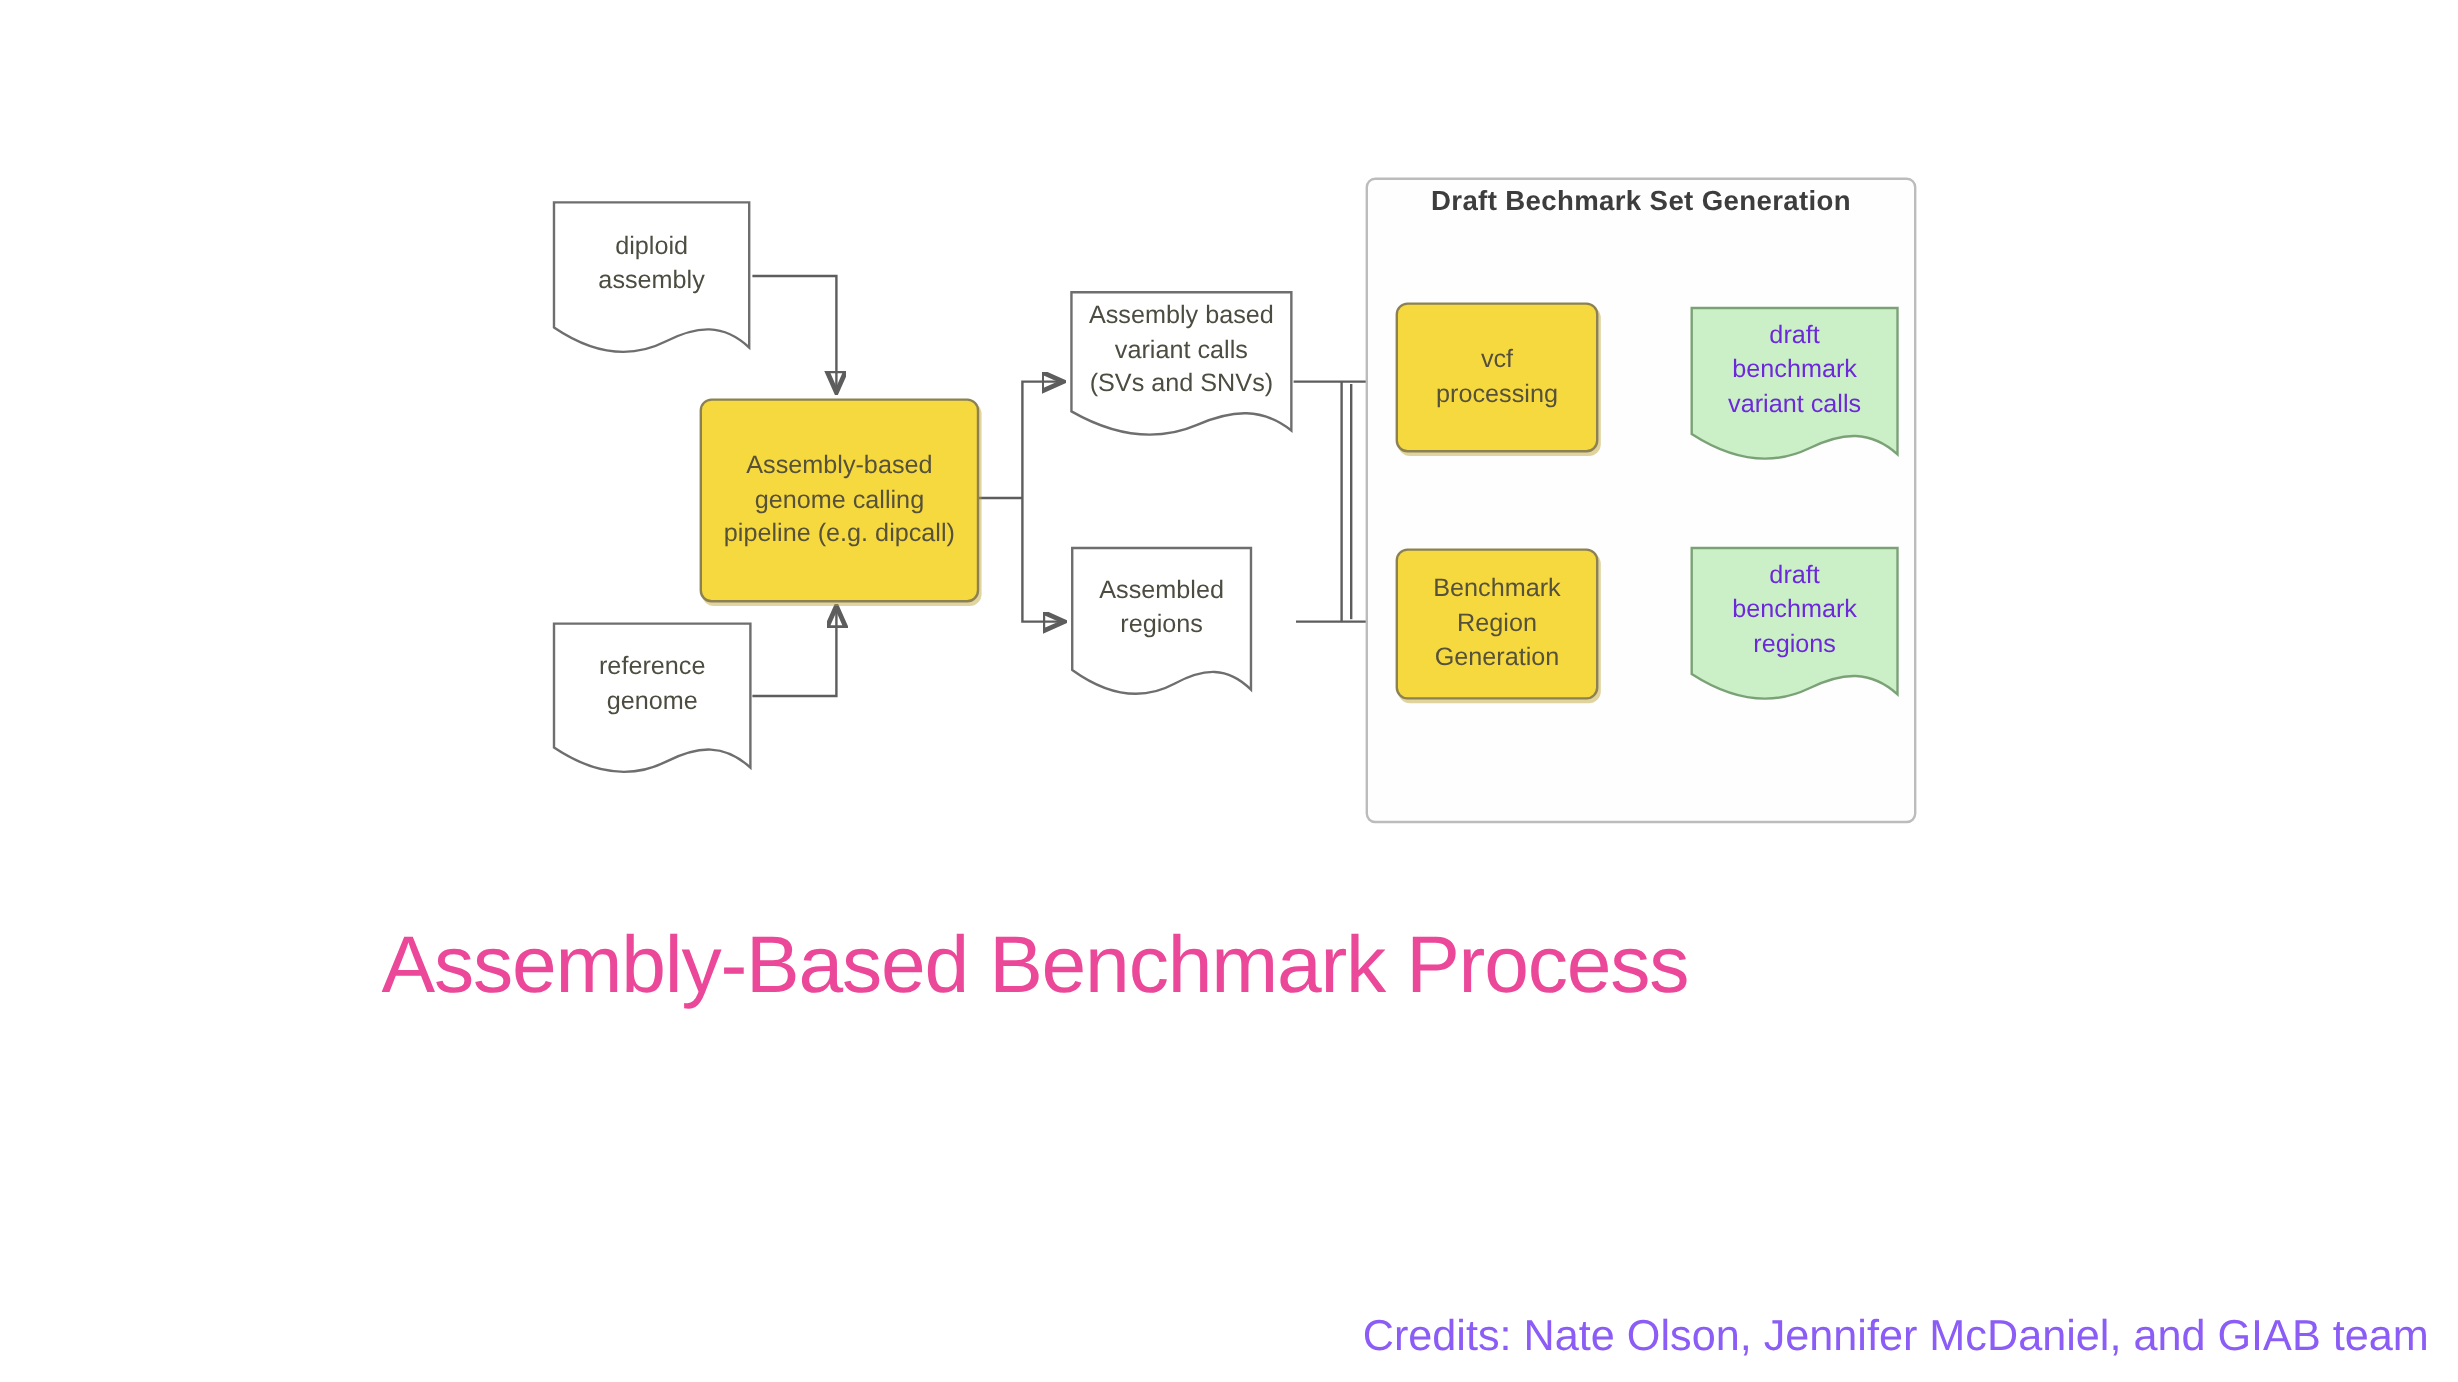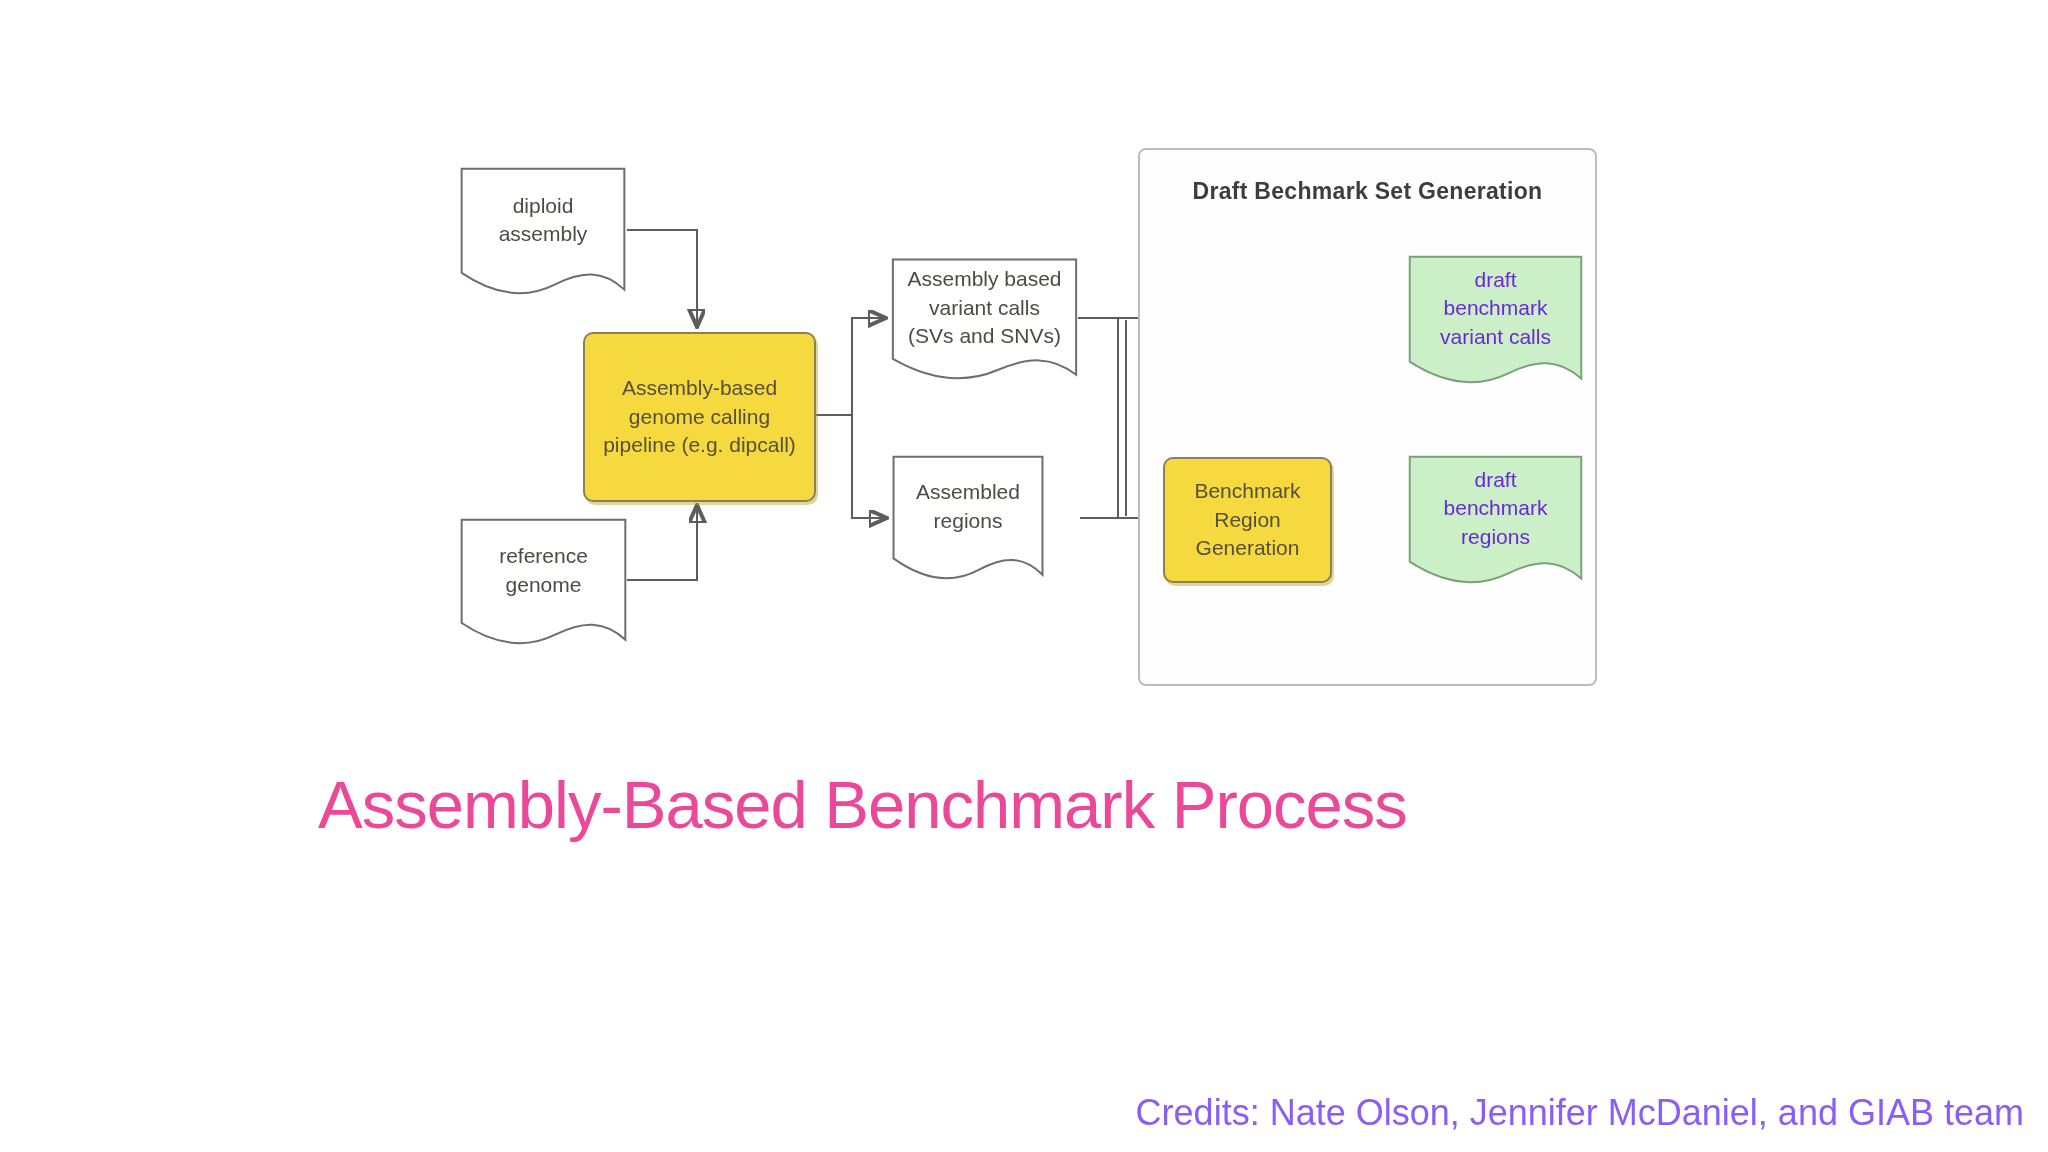--- a/index.html
+++ b/index.html
@@ -11,21 +11,21 @@
   
   .wires { position:absolute; left:0; top:0; width:2048px; height:1152px; pointer-events:none; }
   .wires path { fill:none; stroke:#5d5d5d; stroke-width:2; }
 
   
   .group-box {
     position:absolute; left:1138px; top:148px; width:455px; height:534px;
     border:2px solid #bcbcbc; border-radius:8px; background:#fefefe;
   }
   .group-title {
-    position:absolute; left:0; right:0; top:28px; text-align:center;
+    position:absolute; left:0; right:0; top:4px; text-align:center;
     font-weight:bold; font-size:23px; color:#3d3d3d; letter-spacing:.3px;
     white-space:pre-line;
   }
 
   
   .node { position:absolute; }
   .node .label {
     position:absolute; left:0; top:0; right:0; bottom:0;
     display:flex; align-items:center; justify-content:center;
     text-align:center; white-space:pre-line;
@@ -96,37 +96,41 @@
     <span class="label">reference
 genome</span>
   </div>
 
   <div class="node proc" style="left:583px;top:332px;width:229px;height:166px">
     <span class="label">Assembly-based
 genome calling
 pipeline (e.g. dipcall)</span>
   </div>
 
-  <div class="node doc" style="left:891px;top:258px;width:187px;height:120px">
+  <div class="node doc" style="left:891px;top:242px;width:187px;height:120px">
     <svg viewBox="0 0 200 150" preserveAspectRatio="none">
       <path vector-effect="non-scaling-stroke" d="M2 2 H198 V146 C172 122 146 124 114 140 C82 156 44 154 2 126 Z"></path>
     </svg>
     <span class="label">Assembly based
 variant calls
 (SVs and SNVs)</span>
   </div>
 
   <div class="node doc" style="left:892px;top:455px;width:152px;height:123px">
     <svg viewBox="0 0 200 150" preserveAspectRatio="none">
       <path vector-effect="non-scaling-stroke" d="M2 2 H198 V146 C172 122 146 124 114 140 C82 156 44 154 2 126 Z"></path>
     </svg>
     <span class="label">Assembled
 regions</span>
   </div>
 
+  <div class="node proc" style="left:1163px;top:252px;width:165px;height:121px">
+    <span class="label">vcf
+processing</span>
+  </div>
 
   <div class="node proc" style="left:1163px;top:457px;width:165px;height:122px">
     <span class="label">Benchmark
 Region
 Generation</span>
   </div>
 
   <div class="node doc green" style="left:1408px;top:255px;width:175px;height:127px">
     <svg viewBox="0 0 200 150" preserveAspectRatio="none">
       <path vector-effect="non-scaling-stroke" d="M2 2 H198 V146 C172 122 146 124 114 140 C82 156 44 154 2 126 Z"></path>

